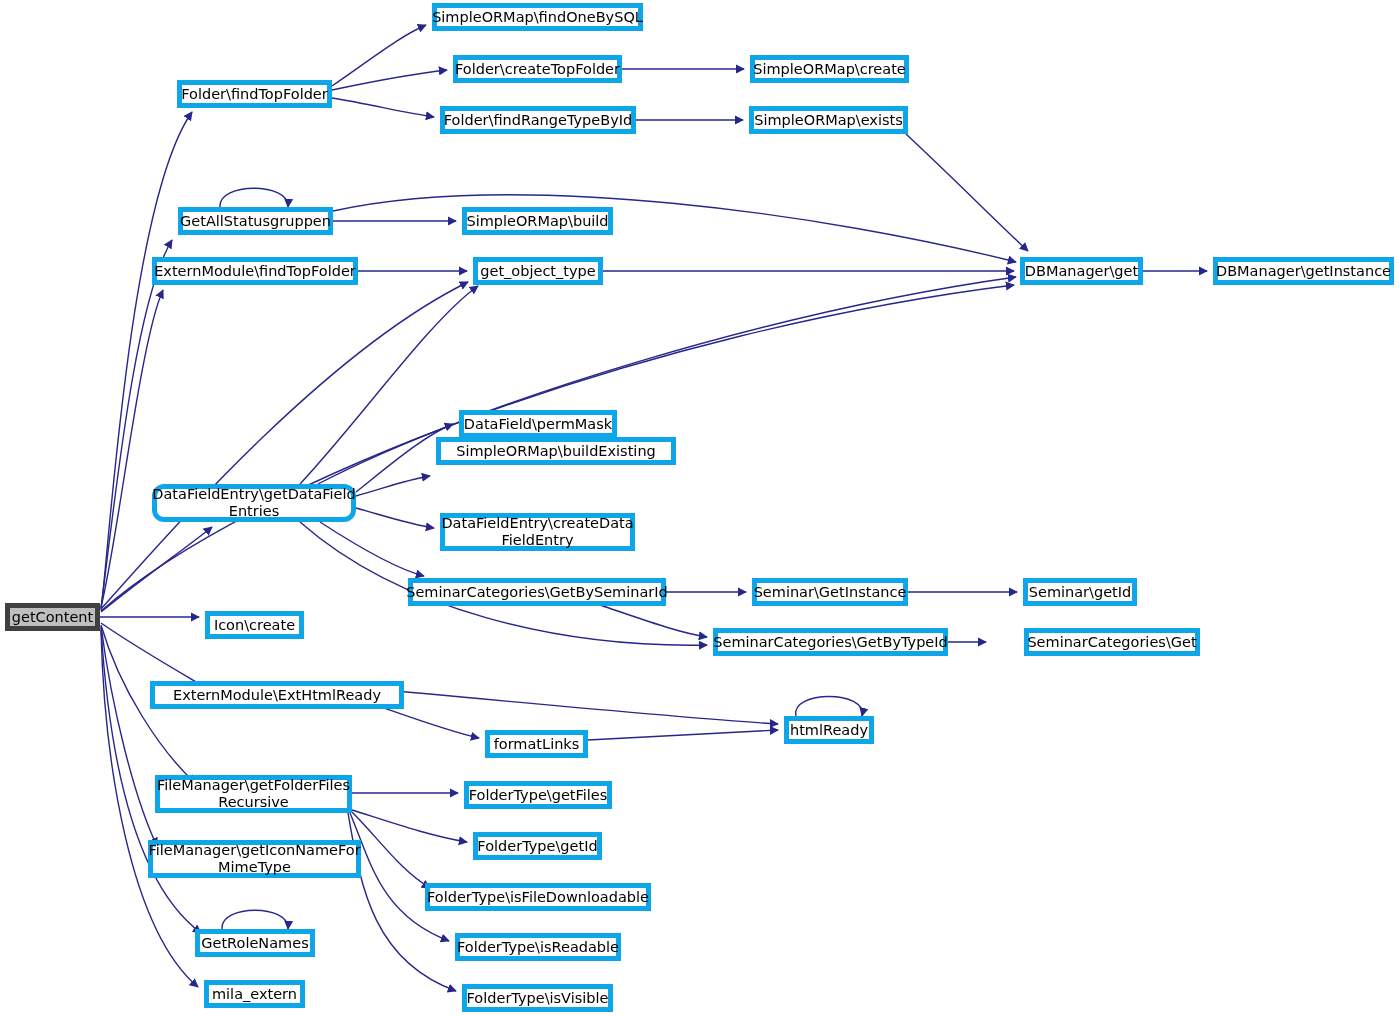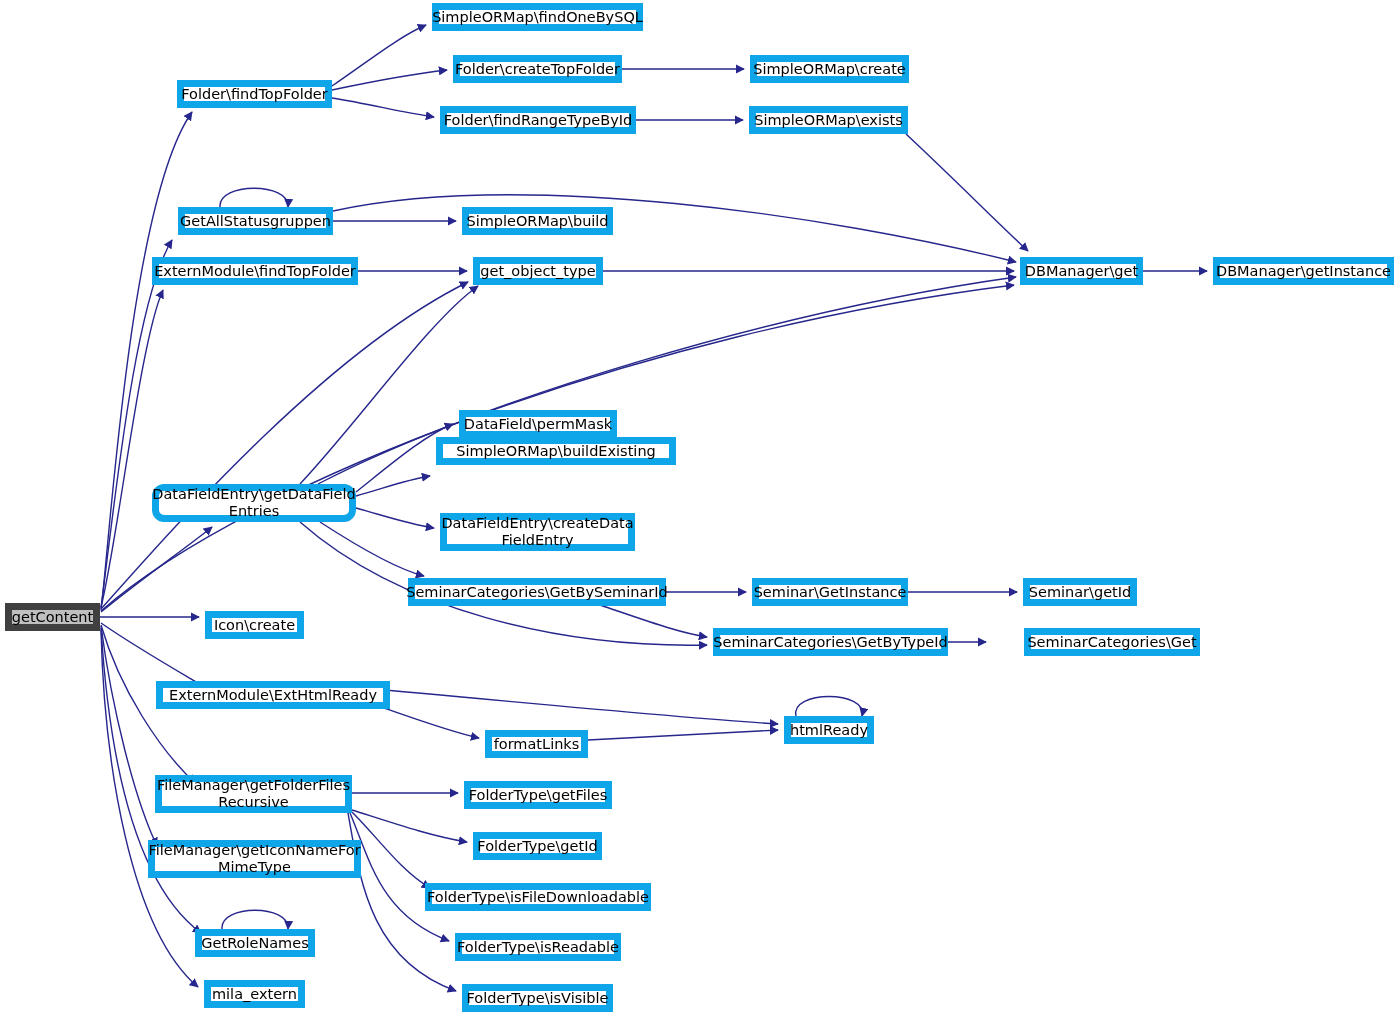--- a/index.html
+++ b/index.html
@@ -18,21 +18,21 @@
   #edges {
     position: absolute;
     left: 0;
     top: 0;
     width: 1399px;
     height: 1016px;
   }
   .node {
     position: absolute;
     box-sizing: border-box;
-    border: 7px solid #0ea5e9;
+    border: 5px solid #0ea5e9;
     background: #ffffff;
     color: #000000;
     display: flex;
     align-items: center;
     justify-content: center;
     text-align: center;
     font-size: 14.5px;
     line-height: 17px;
     letter-spacing: 0px;
     white-space: pre-line;
@@ -120,21 +120,21 @@
       <div class="node" style="left: 152px; top: 484px; width: 204px; height: 38px; border-radius: 12px;">DataFieldEntry\getDataField
 Entries</div>
       <div class="node" style="left: 440px; top: 513px; width: 195px; height: 38px;">DataFieldEntry\createData
 FieldEntry</div>
       <div class="node" style="left: 408px; top: 578px; width: 258px; height: 28px;">SeminarCategories\GetBySeminarId</div>
       <div class="node" style="left: 752px; top: 578px; width: 156px; height: 28px;">Seminar\GetInstance</div>
       <div class="node" style="left: 1023px; top: 578px; width: 114px; height: 28px;">Seminar\getId</div>
       <div class="node" style="left: 713px; top: 628px; width: 235px; height: 28px;">SeminarCategories\GetByTypeId</div>
       <div class="node" style="left: 992px; top: 628px; width: 176px; height: 28px; margin-left: 32px;">SeminarCategories\Get</div>
       <div class="node" style="left: 205px; top: 603px; width: 99px; height: 28px; margin-top: 8px;">Icon\create</div>
-      <div class="node" style="left: 156px; top: 681px; width: 234px; height: 28px;">ExternModule\ExtHtmlReady</div>
+      <div class="node" style="left: 150px; top: 681px; width: 254px; height: 28px;">ExternModule\ExtHtmlReady</div>
       <div class="node" style="left: 485px; top: 730px; width: 103px; height: 28px;">formatLinks</div>
       <div class="node" style="left: 784px; top: 716px; width: 90px; height: 28px;">htmlReady</div>
       <div class="node" style="left: 155px; top: 775px; width: 197px; height: 38px;">FileManager\getFolderFiles
 Recursive</div>
       <div class="node" style="left: 464px; top: 781px; width: 148px; height: 28px;">FolderType\getFiles</div>
       <div class="node" style="left: 473px; top: 832px; width: 129px; height: 28px;">FolderType\getId</div>
       <div class="node" style="left: 148px; top: 840px; width: 213px; height: 38px;">FileManager\getIconNameFor
 MimeType</div>
       <div class="node" style="left: 425px; top: 883px; width: 226px; height: 28px;">FolderType\isFileDownloadable</div>
       <div class="node" style="left: 195px; top: 929px; width: 120px; height: 28px;">GetRoleNames</div>

